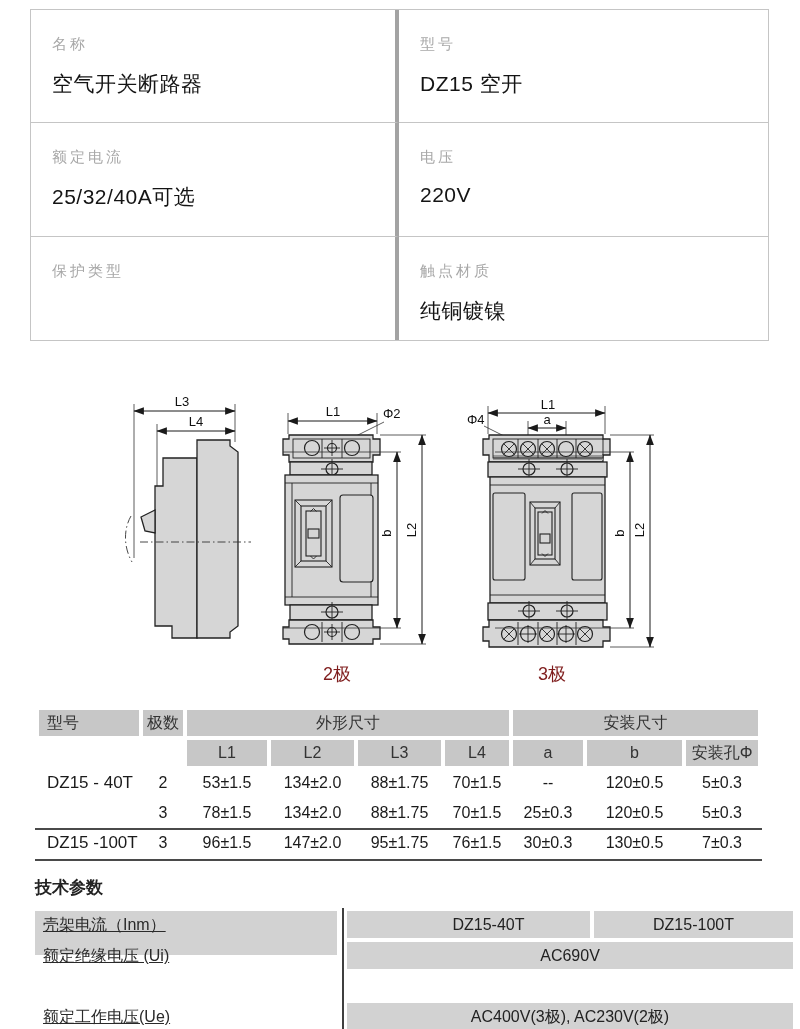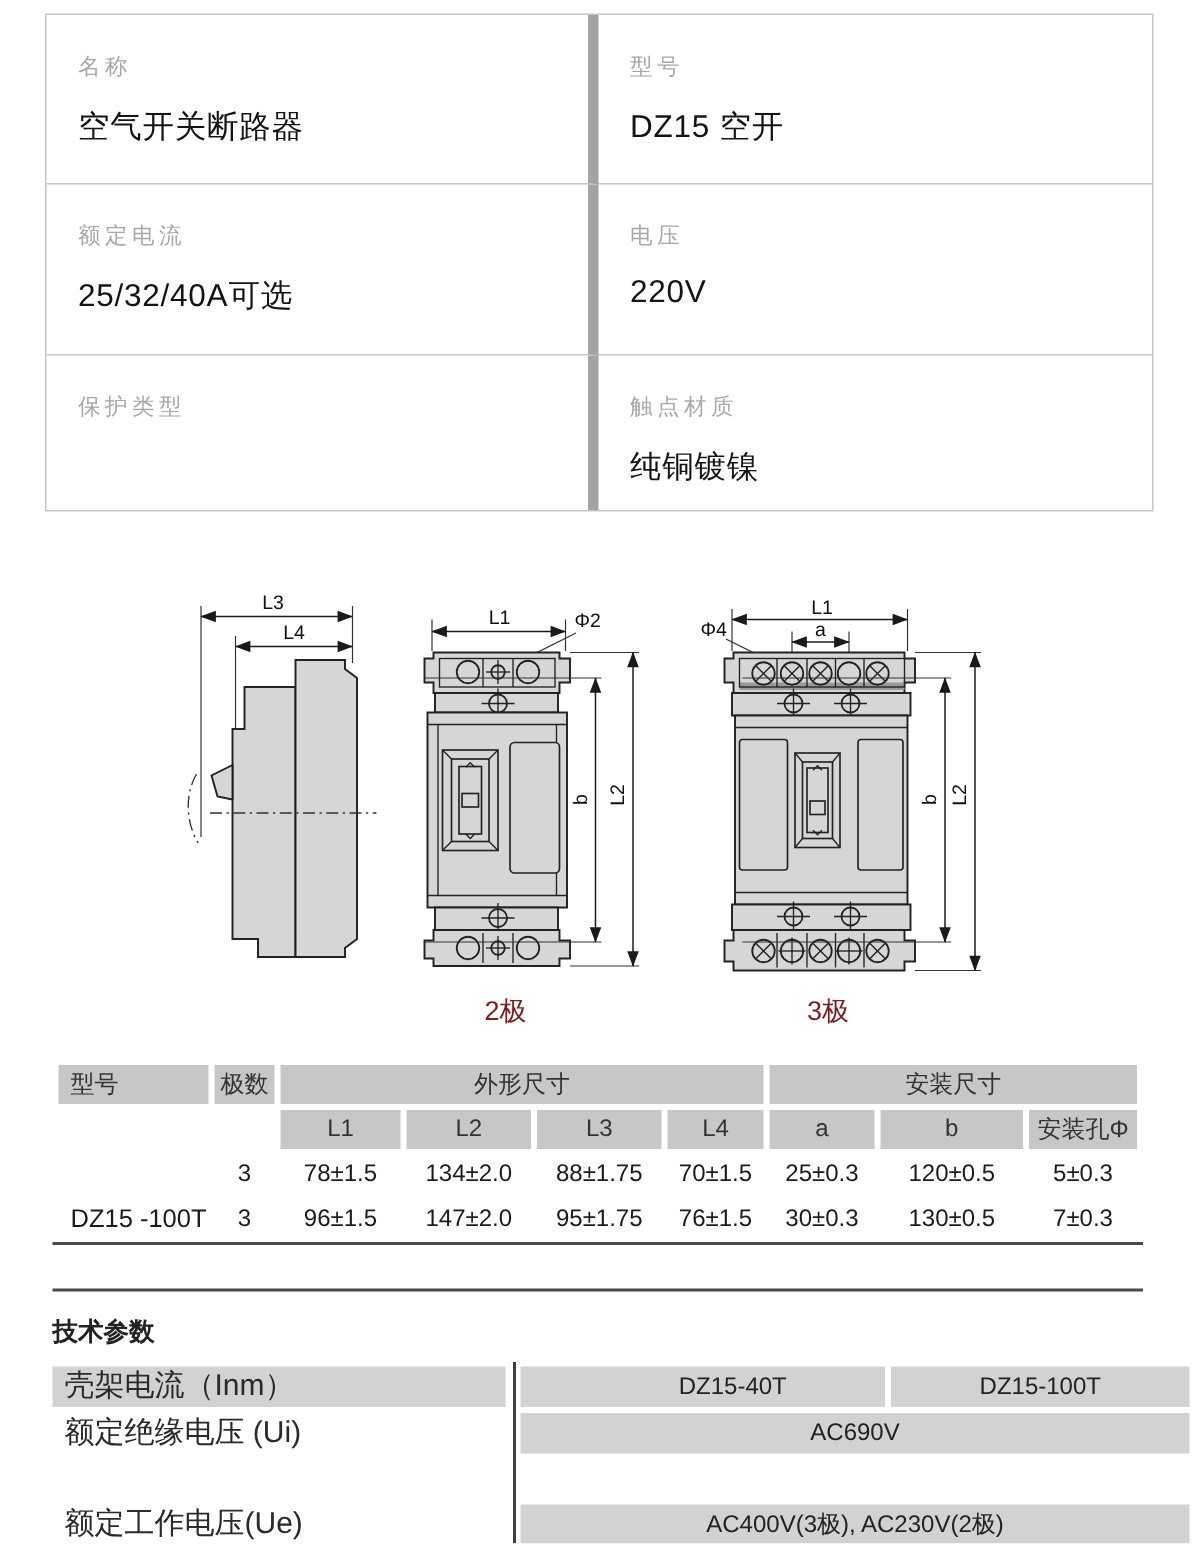--- a/index.html
+++ b/index.html
@@ -7,21 +7,21 @@
     position:relative; width:800px; height:1029px; overflow:hidden;
     background:#ffffff; font-family:"Liberation Sans", sans-serif;
     -webkit-font-smoothing:antialiased;
   }
   
   .spec-table {
     position:absolute; left:30px; top:9px; width:739px; height:332px;
     display:grid; grid-template-columns:368px 1fr; grid-template-rows:113px 114px 1fr;
     border:1px solid #c5c5c5; box-sizing:border-box; background:#fff;
   }
-  .spec-cell { border-right:7px solid #a3a3a3; border-bottom:1px solid #c5c5c5; padding:25px 0 0 21px; box-sizing:border-box; }
+  .spec-cell { border-right:4px solid #a3a3a3; border-bottom:1px solid #c5c5c5; padding:25px 0 0 21px; box-sizing:border-box; }
   .spec-cell.col2 { border-right:none; }
   .spec-cell.row3 { border-bottom:none; }
   .spec-label { font-size:15px; color:#a8a8a8; letter-spacing:3px; }
   .spec-value { margin-top:16px; font-size:21px; color:#141414; letter-spacing:0.5px; }
   
   .drawing { position:absolute; }
   .dt { font-size:13px; fill:#111; }
   .dm { stroke:#1a1a1a; stroke-width:1; }
   .xl { stroke:#333; stroke-width:0.8; fill:none; }
   .ln { stroke:#222; stroke-width:0.9; fill:none; }
@@ -41,22 +41,22 @@
   }
   table.dim th.left { text-align:left; padding-left:8px; }
   table.dim td {
     height:26px; text-align:center; font-size:16px; color:#1b1b1b; padding:0; white-space:nowrap;
   }
   table.dim td.model { text-align:left; padding-left:8px; font-size:17px; }
   .dark-rule { position:absolute; left:35px; width:727px; height:2px; background:#4a4a4a; }
   
   .tp-title { position:absolute; left:35px; top:876px; font-size:17px; font-weight:bold; color:#222; }
   .tp-row { position:absolute; left:35px; height:27px; width:758px; }
-  .tp-label { position:absolute; left:0; top:0; width:302px; height:27px; line-height:27px;
-              font-size:20px; color:#2a2a2a; padding-left:8px; box-sizing:border-box; }
+  .tp-label { position:absolute; left:0; top:0; width:302px; height:44px; line-height:27px;
+              font-size:16px; color:#2a2a2a; padding-left:8px; box-sizing:border-box;text-decoration:underline; }
   .tp-label.shaded { background:#d2d2d2; }
   .tp-values { position:absolute; left:312px; top:0; width:446px; height:27px; display:flex; gap:4px; }
   .tp-cell { background:#d2d2d2; height:27px; line-height:27px; text-align:center;
              font-size:16px; color:#222; }
   .tp-cell.c1 { width:203px;padding-left:40px; } .tp-cell.c2 { flex:1; } .tp-cell.full { width:446px; }
   .tp-divider { position:absolute; left:342px; top:908px; width:2px; height:121px; background:#3f3f3f; }
 </style>
 </head>
 <body>
 
@@ -313,20 +313,31 @@
           <td></td>
       <th>L1</th>
       <th>L2</th>
       <th>L3</th>
       <th>L4</th>
       <th>a</th>
       <th>b</th>
       <th>安装孔Φ</th>
     </tr>
     <tr>
+      <td class="model">DZ15 - 40T</td>
+      <td>2</td>
+      <td>53±1.5</td>
+      <td>134±2.0</td>
+      <td>88±1.75</td>
+      <td>70±1.5</td>
+      <td>--</td>
+      <td>120±0.5</td>
+      <td>5±0.3</td>
+    </tr>
+    <tr>
       <td class="model"></td>
       <td>3</td>
       <td>78±1.5</td>
       <td>134±2.0</td>
       <td>88±1.75</td>
       <td>70±1.5</td>
       <td>25±0.3</td>
       <td>120±0.5</td>
       <td>5±0.3</td>
     </tr>

